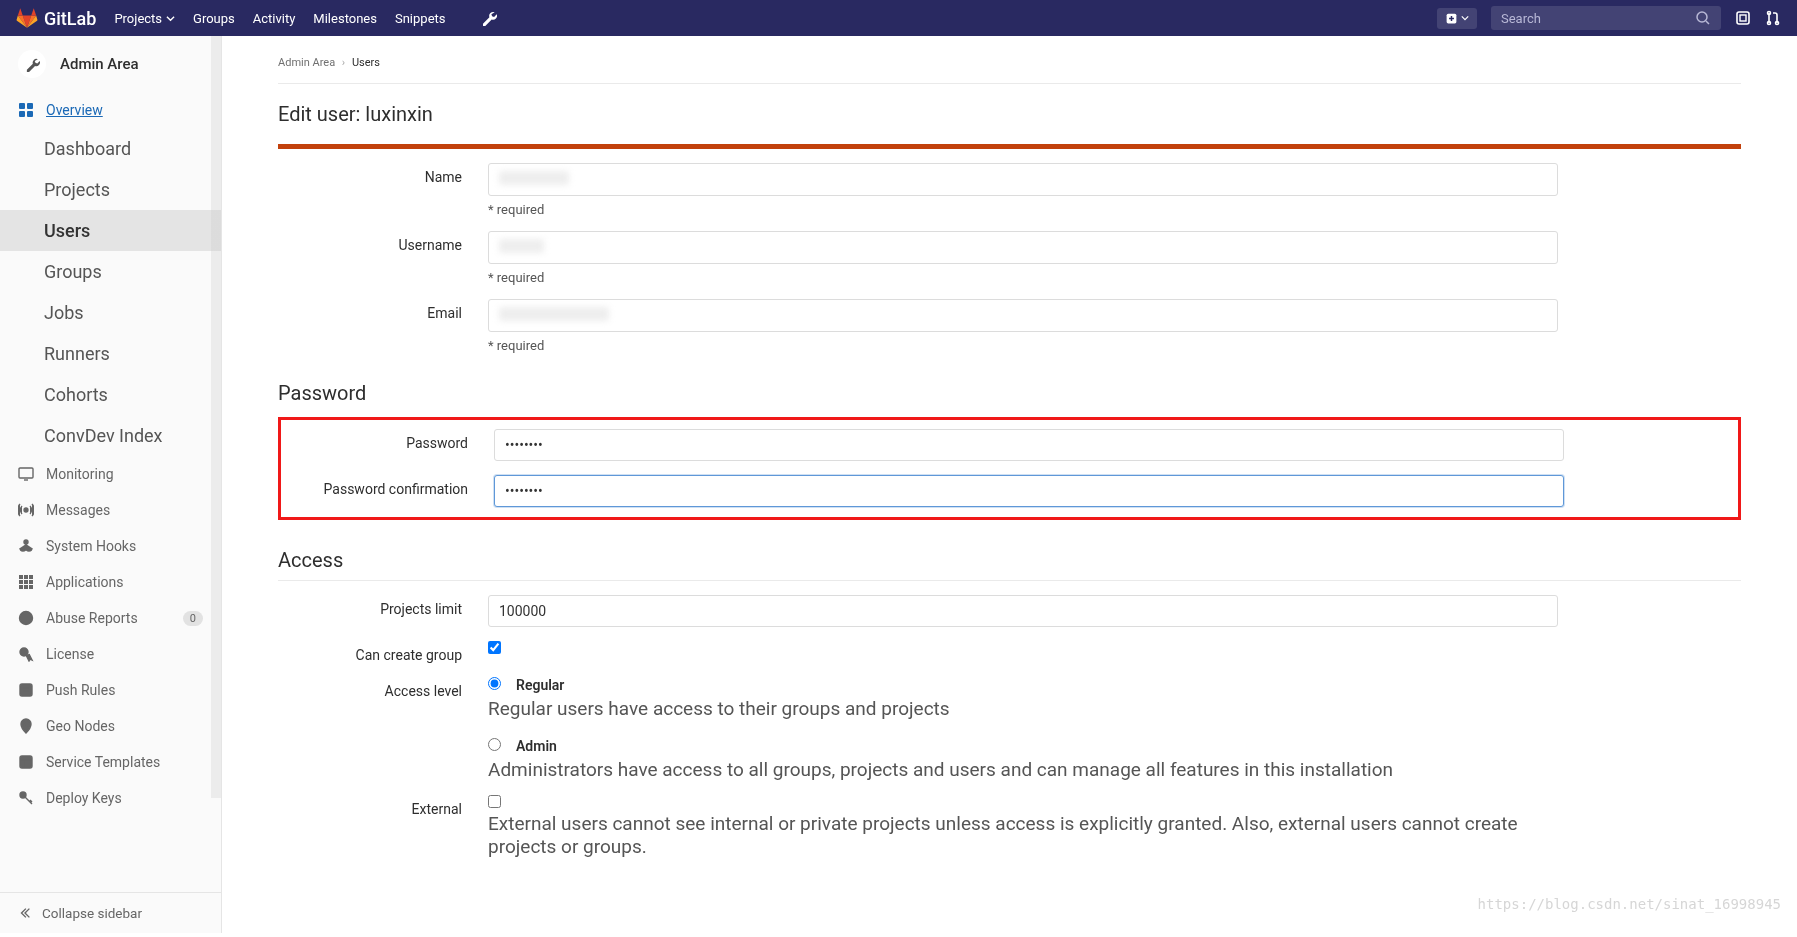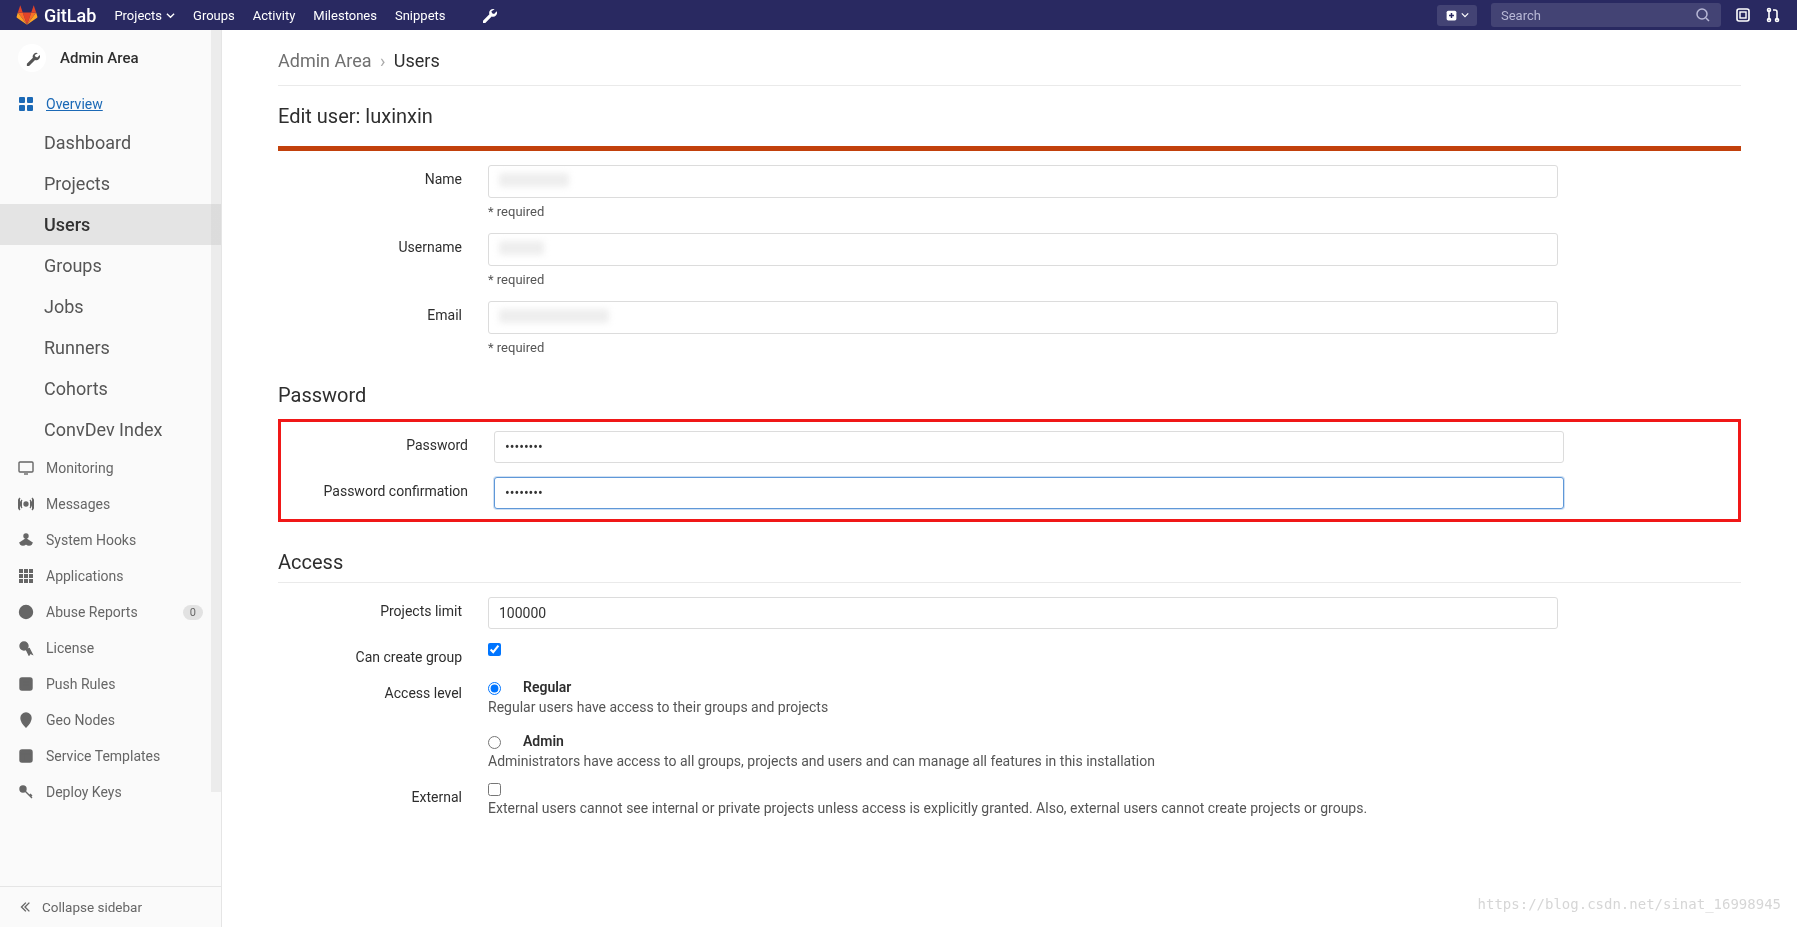--- a/index.html
+++ b/index.html
@@ -1,18 +1,18 @@
 <!DOCTYPE html>
 <html><head>
 <meta charset="utf-8">
 <style>
 * { margin: 0; padding: 0; box-sizing: border-box; font-family: -apple-system, BlinkMacSystemFont, "Segoe UI", Roboto, sans-serif; }
 body { background: #fff; color: #2e2e2e; font-size: 14px; }
 
-.top-nav { background: #292961; height: 30px; display: flex; align-items: center; padding: 0 16px; color: #fff; }
+.top-nav { background: #292961; height: 36px; display: flex; align-items: center; padding: 0 16px; color: #fff; }
 .top-nav .logo { display: flex; align-items: center; gap: 6px; font-size: 18px; font-weight: 500; margin-right: 18px; }
 .top-nav .logo-icon { width: 22px; height: 22px; }
 .nav-links { display: flex; gap: 18px; align-items: center; font-size: 13px; }
 .nav-links a { color: #fff; text-decoration: none; display: flex; align-items: center; gap: 4px; cursor: pointer; }
 .nav-right { margin-left: auto; display: flex; align-items: center; gap: 14px; padding-left: 30px; }
 .search-box { background: rgba(255,255,255,0.12); border-radius: 3px; padding: 4px 10px; display: flex; align-items: center; width: 230px; }
 .search-box input { background: transparent; border: none; color: #d0d0e8; font-size: 13px; flex: 1; outline: none; }
 .search-box input::placeholder { color: #b8b8d6; }
 .plus-btn { background: rgba(255,255,255,0.12); padding: 4px 8px; border-radius: 3px; display: flex; align-items: center; gap: 3px; cursor: pointer; }
 .nav-icon { width: 16px; height: 16px; fill: #fff; cursor: pointer; }
@@ -27,35 +27,35 @@
 .side-item.active { color: #1b69b6; text-decoration: underline; }
 .side-item.sub { padding-left: 44px; color: #555; font-size: 18px; }
 .side-item.sub.current { background: #e4e4e4; font-weight: 500; color: #333; border-radius: 0; }
 .side-item .icon { width: 16px; height: 16px; fill: #666; flex-shrink: 0; }
 .side-item.active .icon { fill: #1b69b6; }
 .side-item .badge { margin-left: auto; background: #e2e2e2; border-radius: 10px; padding: 1px 7px; font-size: 11px; color: #666; }
 .collapse { border-top: 1px solid #e5e5e5; padding: 12px 18px; display: flex; align-items: center; gap: 10px; color: #666; cursor: pointer; font-size: 13.5px; }
 .scrollbar-indicator { position: absolute; right: 0; top: 0; width: 10px; height: 100%; background: linear-gradient(#c8c8c8 0%, #c8c8c8 85%, transparent 85%); opacity: 0.28; }
 
 .main { flex: 1; padding: 14px 56px 40px; overflow-y: auto; }
-.breadcrumb { color: #707070; font-size: 18px; padding: 6px 0 14px; border-bottom: 1px solid #eaeaea; }
+.breadcrumb { color: #707070; font-size: 11px; padding: 6px 0 14px; border-bottom: 1px solid #eaeaea; }
 .breadcrumb a { color: #707070; text-decoration: none; }
 .breadcrumb .sep { margin: 0 4px; color: #aaa; }
 .breadcrumb .current { color: #2e2e2e; }
 .page-title { font-size: 20px; font-weight: 400; padding: 18px 0; border-bottom: 5px solid #c2410c; }
 .section-title { font-size: 20px; font-weight: 400; margin: 28px 0 4px; padding-bottom: 8px; border-bottom: 1px solid #eaeaea; }
 .form-row { display: flex; align-items: flex-start; margin-top: 14px; }
 .form-row label { width: 210px; text-align: right; padding-right: 26px; padding-top: 6px; color: #2e2e2e; font-size: 14px; }
 .form-row .control { flex: 1; max-width: 1070px; }
 .text-input { width: 100%; border: 1px solid #dcdcdc; border-radius: 3px; padding: 7px 10px; font-size: 14px; color: #333; }
 .text-input.focused { border-color: #5f98d8; box-shadow: 0 0 0 1px rgba(95,152,216,.3); }
 .hint { font-size: 13px; color: #555; margin-top: 6px; }
-.desc { font-size: 14px; color: #555; margin-top: 4px; }
+.desc { font-size: 19px; color: #555; margin-top: 4px; }
 .redbox { border: 3px solid #f01818; padding: 3px 3px 10px 3px; margin-top: 10px; }
-.radio-row, .check-row { display: flex; align-items: flex-end; gap: 22px; }
+.radio-row, .check-row { display: flex; align-items: flex-start; gap: 15px; }
 .radio-label { font-weight: 600; font-size: 14px; }
 .watermark { position: fixed; bottom: 25px; right: 16px; color: #d6d6d6; font-family: monospace; font-size: 14px; }
 .blur { filter: blur(3px); background: #eee; width: 70px; height: 14px; display: inline-block; border-radius: 2px; }
 </style>
 </head>
 <body>
 
 <div class="top-nav">
   <div class="logo">
     <svg class="logo-icon" viewBox="0 0 36 36">

